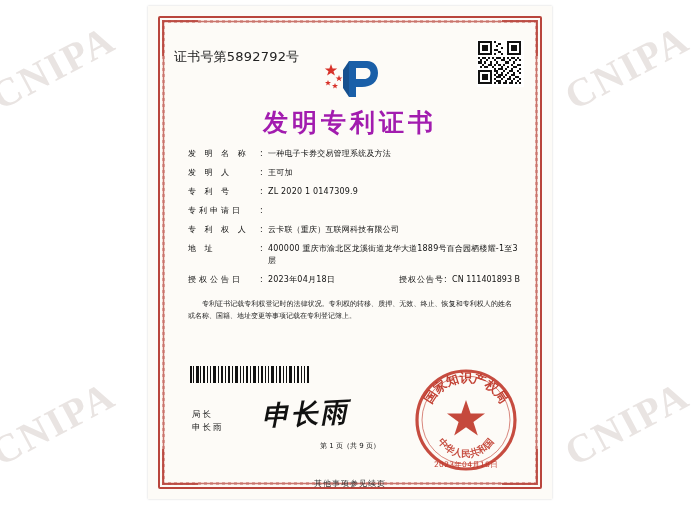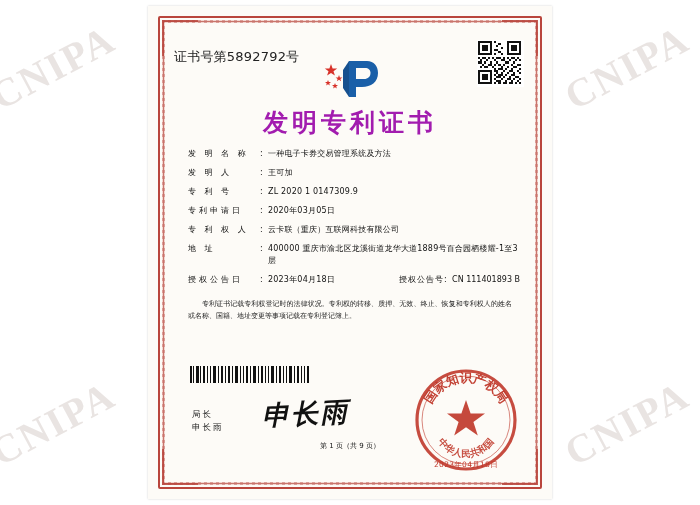--- a/index.html
+++ b/index.html
@@ -393,21 +393,20 @@
           <div class="fvalue">王可加</div>
         </div>
         <div class="frow">
           <div class="flabel">专 利 号</div>
           <div class="fcolon">:</div>
           <div class="fvalue">ZL 2020 1 0147309.9</div>
         </div>
         <div class="frow">
           <div class="flabel">专利申请日</div>
           <div class="fcolon">:</div>
-          <div class="fvalue">2020年03月05日</div>
         </div>
         <div class="frow">
           <div class="flabel">专 利 权 人</div>
           <div class="fcolon">:</div>
           <div class="fvalue">云卡联（重庆）互联网科技有限公司</div>
         </div>
         <div class="frow">
           <div class="flabel">地 址</div>
           <div class="fcolon">:</div>
           <div class="fvalue">400000 重庆市渝北区龙溪街道龙华大道1889号百合园栖楼耀-1至3层</div>
@@ -487,16 +486,17 @@
           </text>
           <path id="sealBottom" d="M 21 58 A 33 33 0 0 0 87 58" fill="none"></path>
           <text font-family="'DejaVu Sans','Liberation Sans',sans-serif" font-size="9.5" font-weight="bold" fill="#c0392b" opacity=".9">
             <textPath href="#sealBottom" startOffset="50%" text-anchor="middle">中华人民共和国</textPath>
           </text>
         </svg>
       </div>
       <div class="seal-date">2023年04月18日</div>
 
       <div class="page-num">第 1 页（共 9 页）</div>
+      <div class="footer-note">其他事项参见续页</div>
 
     </div>
   </div>
 </div>
 
 </body></html>

